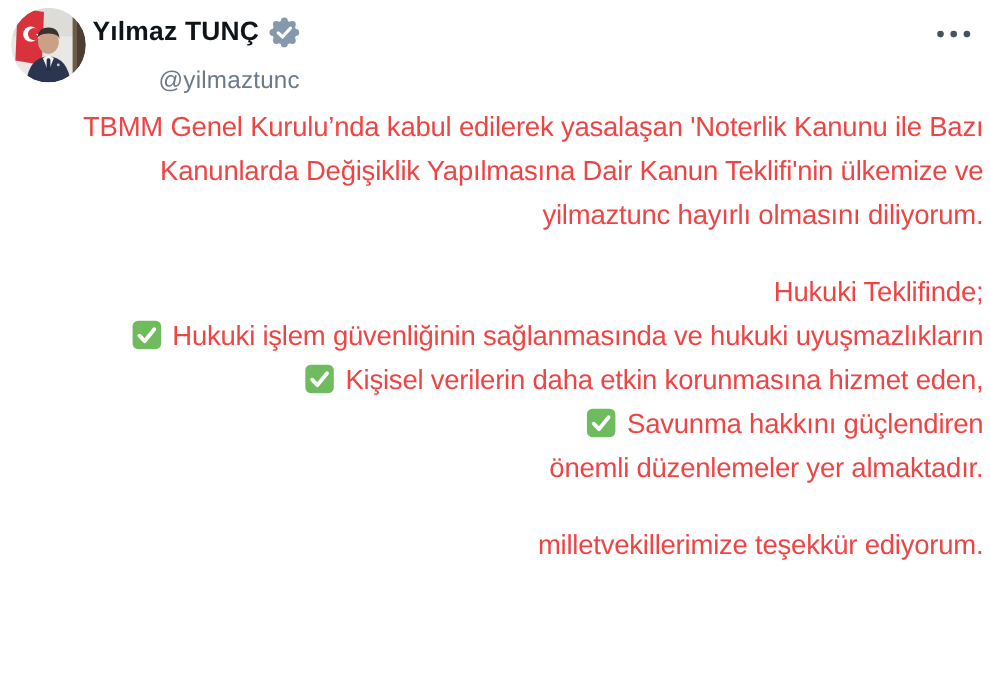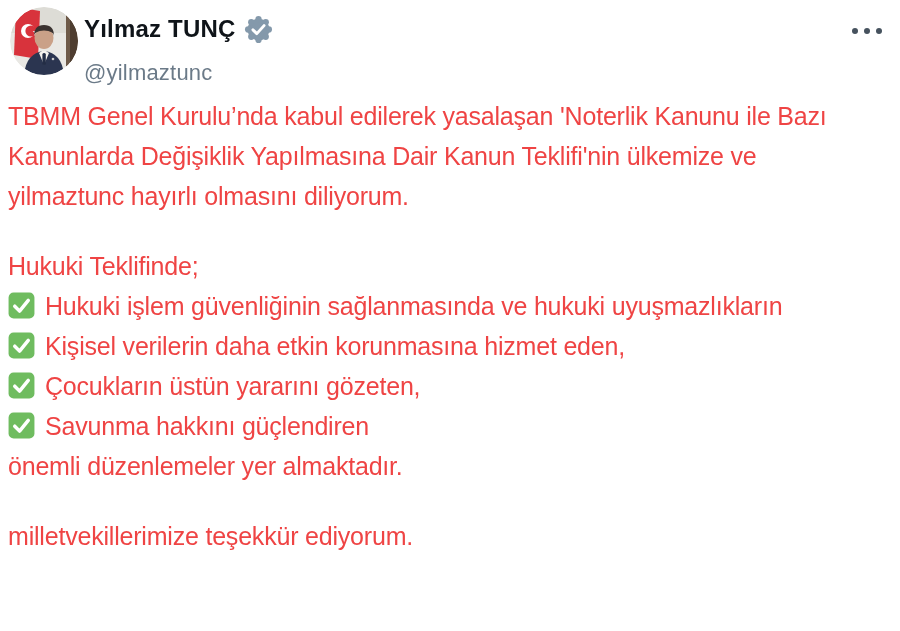--- a/index.html
+++ b/index.html
@@ -5,20 +5,21 @@
   * { margin: 0; padding: 0; box-sizing: border-box; }
   html, body { background: #ffffff; }
   .tweet-card {
     position: relative;
     width: 900px;
     height: 631px;
     background: #ffffff;
     overflow: hidden;
     font-family: "Liberation Sans", sans-serif;
     color: #0f1419;
+    text-align: right;
   }
 
   
   .header { position: absolute; left: 0; top: 0; width: 100%; height: 90px; }
   .avatar {
     position: absolute; left: 10px; top: 7px;
     width: 68px; height: 68px; border-radius: 50%;
     overflow: hidden; cursor: pointer;
   }
   .id-block { position: absolute; left: 84px; top: 13px; }
@@ -133,24 +134,20 @@
             <rect x="0.5" y="0.5" width="23" height="23" rx="4.5" fill="#6fbc5f"></rect>
             <polyline points="6,12.6 10.3,17 18,7.4" fill="none" stroke="#ffffff" stroke-width="3.1" stroke-linecap="round" stroke-linejoin="round"></polyline>
           </svg></span><span>Hukuki işlem güvenliğinin sağlanmasında ve hukuki uyuşmazlıkların</span></div>
 
 
     <div class="line"><span class="emoji"><svg viewBox="0 0 24 24">
             <rect x="0.5" y="0.5" width="23" height="23" rx="4.5" fill="#6fbc5f"></rect>
             <polyline points="6,12.6 10.3,17 18,7.4" fill="none" stroke="#ffffff" stroke-width="3.1" stroke-linecap="round" stroke-linejoin="round"></polyline>
           </svg></span><span>Kişisel verilerin daha etkin korunmasına hizmet eden,</span></div>
 
-    <div class="line"><span class="emoji"><svg viewBox="0 0 24 24">
-            <rect x="0.5" y="0.5" width="23" height="23" rx="4.5" fill="#6fbc5f"></rect>
-            <polyline points="6,12.6 10.3,17 18,7.4" fill="none" stroke="#ffffff" stroke-width="3.1" stroke-linecap="round" stroke-linejoin="round"></polyline>
-          </svg></span><span>Çocukların üstün yararını gözeten,</span></div>
 
     <div class="line"><span class="emoji"><svg viewBox="0 0 24 24">
             <rect x="0.5" y="0.5" width="23" height="23" rx="4.5" fill="#6fbc5f"></rect>
             <polyline points="6,12.6 10.3,17 18,7.4" fill="none" stroke="#ffffff" stroke-width="3.1" stroke-linecap="round" stroke-linejoin="round"></polyline>
           </svg></span><span>Savunma hakkını güçlendiren</span></div>
 
     <div class="line">önemli düzenlemeler yer almaktadır.</div>
 
     <div class="gap"></div>
 

